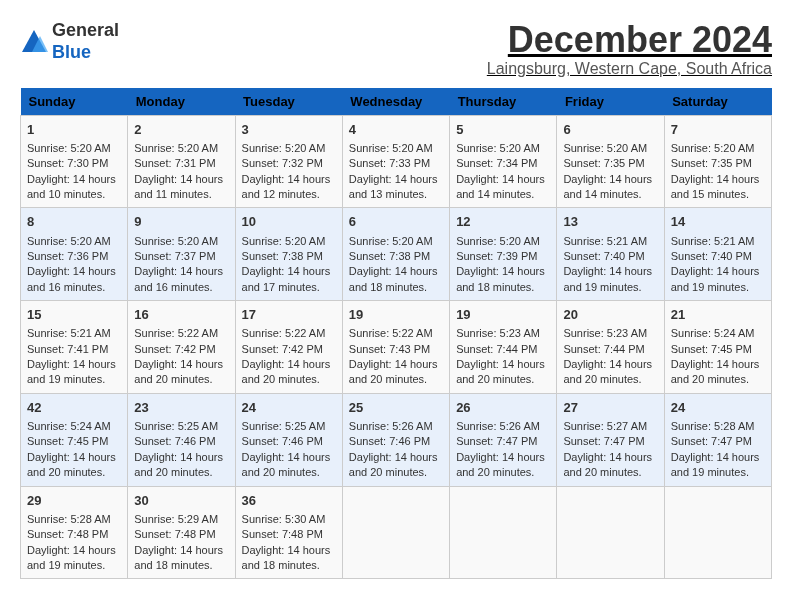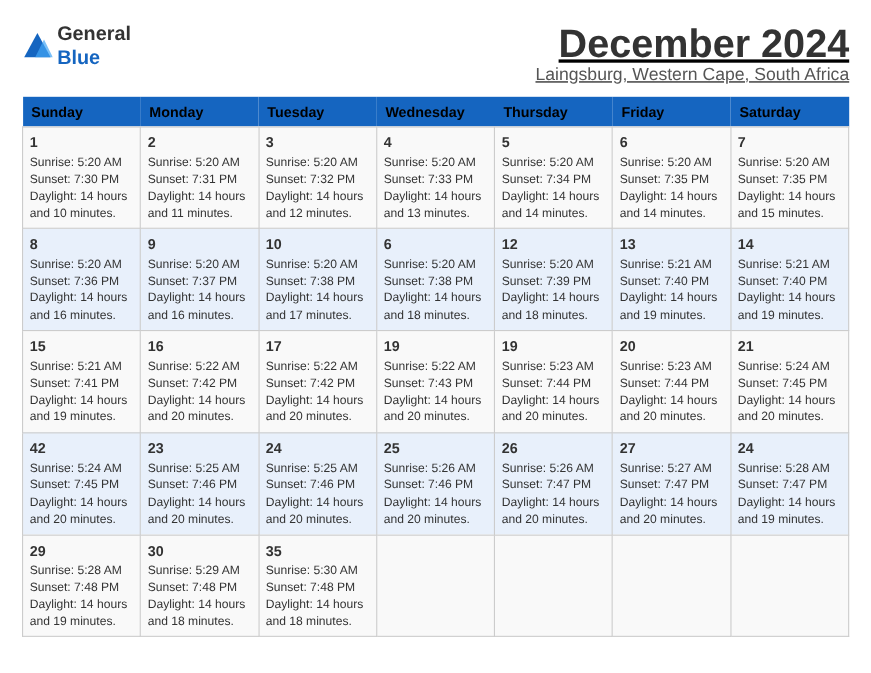--- a/index.html
+++ b/index.html
@@ -149,20 +149,20 @@
         <td><span class="day-number">23</span><span>Sunrise: 5:25 AM<br>Sunset: 7:46 PM<br>Daylight: 14 hours and 20 minutes.</span></td>
         <td><span class="day-number">24</span><span>Sunrise: 5:25 AM<br>Sunset: 7:46 PM<br>Daylight: 14 hours and 20 minutes.</span></td>
         <td><span class="day-number">25</span><span>Sunrise: 5:26 AM<br>Sunset: 7:46 PM<br>Daylight: 14 hours and 20 minutes.</span></td>
         <td><span class="day-number">26</span><span>Sunrise: 5:26 AM<br>Sunset: 7:47 PM<br>Daylight: 14 hours and 20 minutes.</span></td>
         <td><span class="day-number">27</span><span>Sunrise: 5:27 AM<br>Sunset: 7:47 PM<br>Daylight: 14 hours and 20 minutes.</span></td>
         <td><span class="day-number">24</span><span>Sunrise: 5:28 AM<br>Sunset: 7:47 PM<br>Daylight: 14 hours and 19 minutes.</span></td>
       </tr>
       <tr>
         <td><span class="day-number">29</span><span>Sunrise: 5:28 AM<br>Sunset: 7:48 PM<br>Daylight: 14 hours and 19 minutes.</span></td>
         <td><span class="day-number">30</span><span>Sunrise: 5:29 AM<br>Sunset: 7:48 PM<br>Daylight: 14 hours and 18 minutes.</span></td>
-        <td><span class="day-number">35</span><span>Sunrise: 5:30 AM<br>Sunset: 7:48 PM<br>Daylight: 14 hours and 18 minutes.</span></td>
+        <td><span class="day-number">36</span><span>Sunrise: 5:30 AM<br>Sunset: 7:48 PM<br>Daylight: 14 hours and 18 minutes.</span></td>
         <td class="empty-cell"></td>
         <td class="empty-cell"></td>
         <td class="empty-cell"></td>
         <td class="empty-cell"></td>
       </tr>
     </tbody>
 </table>
 
 </body></html>

